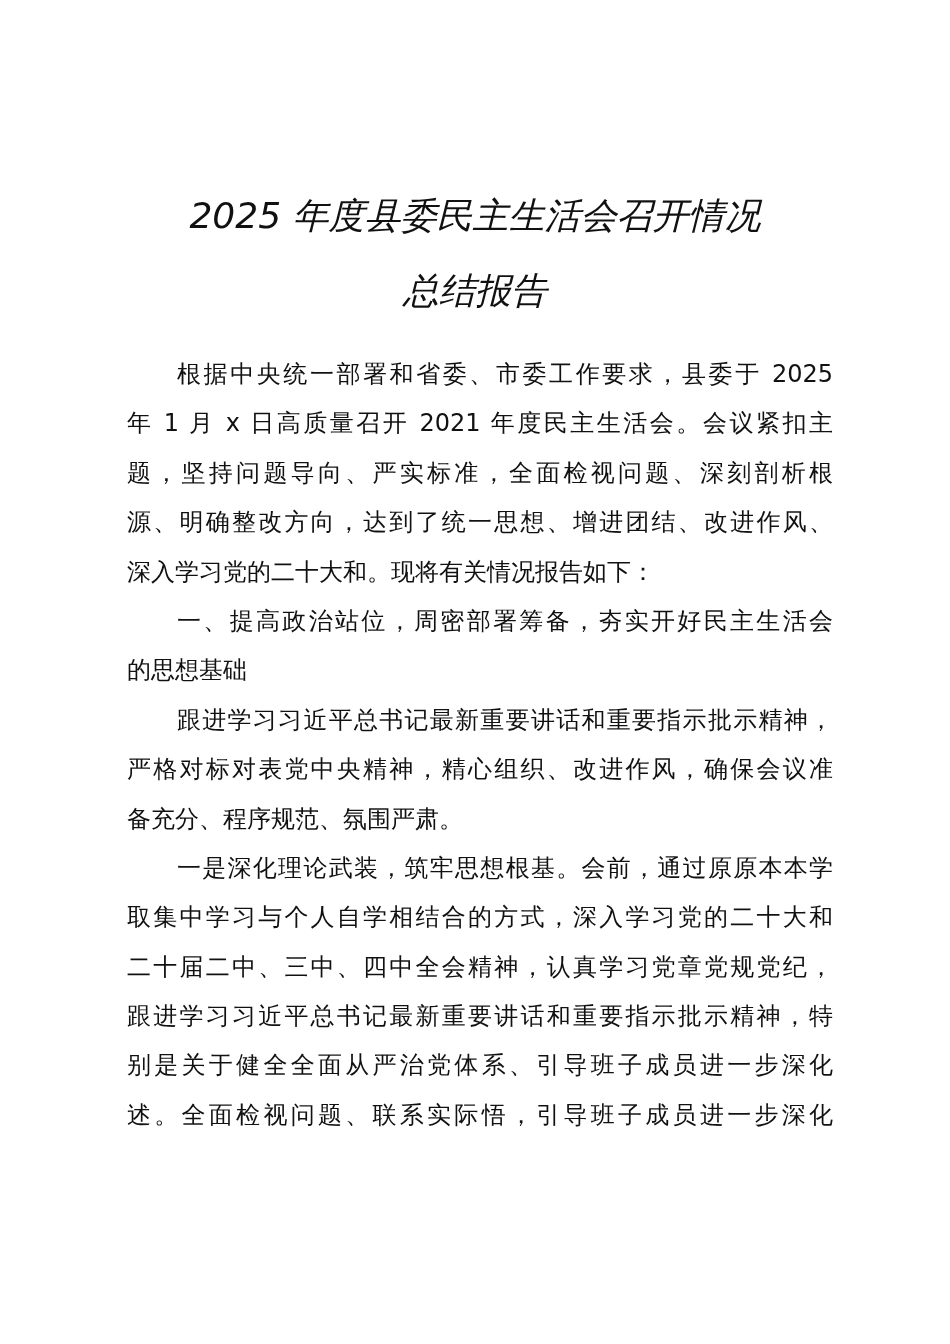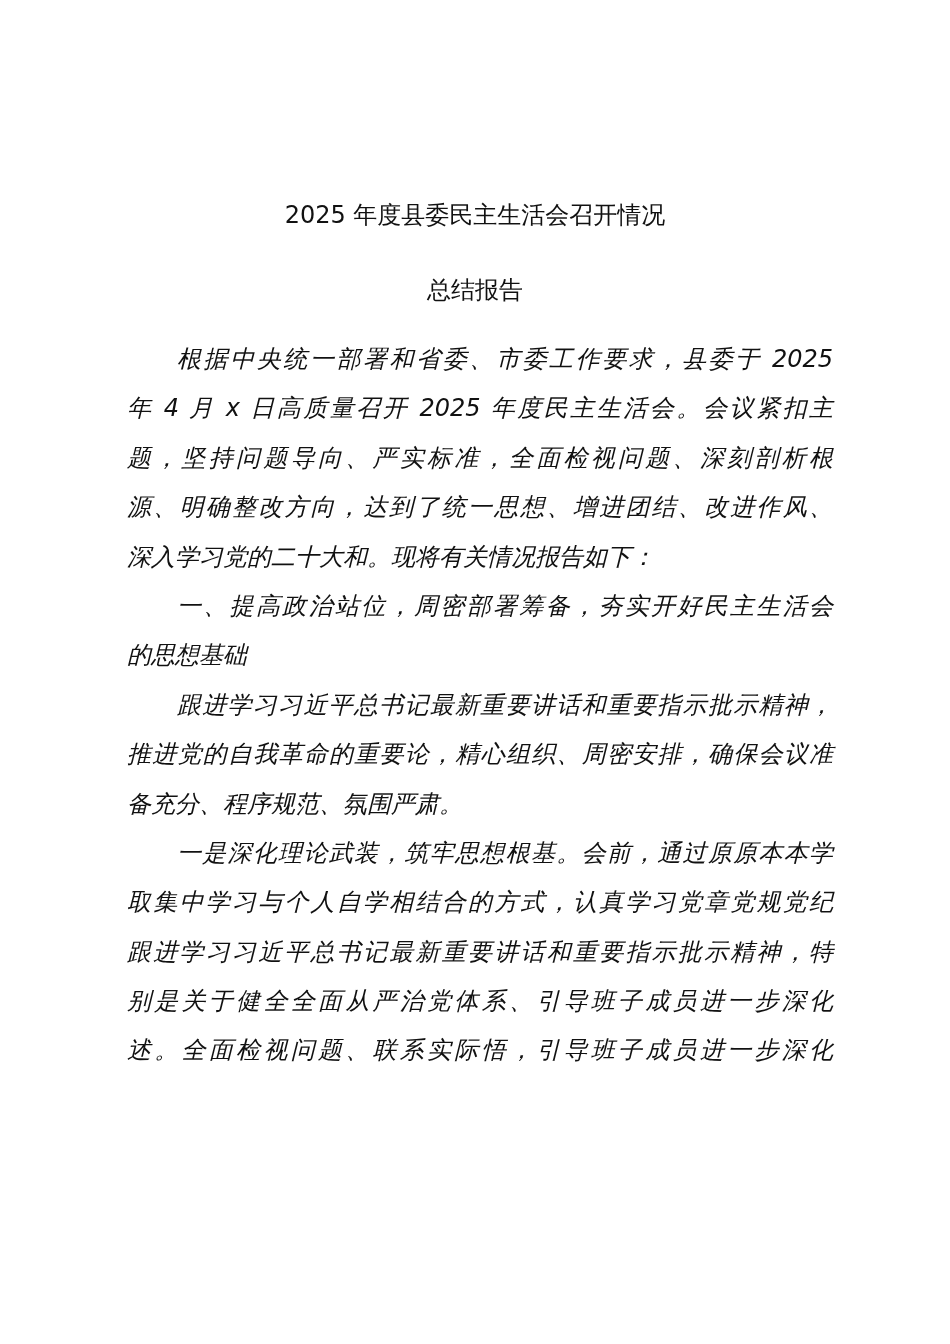--- a/index.html
+++ b/index.html
@@ -24,32 +24,32 @@
       background: #ffffff;
     }
     .title-block {
       position: absolute;
       left: 0;
       top: 178px;
       width: 950px;
       text-align: center;
     }
     .title-line {
-      font-size: 24px;
+      font-size: 36px;
       line-height: 75px;
       height: 75px;
       white-space: nowrap;
       letter-spacing: 0px;
+      font-style: italic;
     }
     .body-block {
       position: absolute;
       left: 127px;
-      top: 335px;
+      top: 350px;
       width: 706px;
-      font-style: italic;
     }
     .line {
       font-size: 24px;
       line-height: 49.4px;
       height: 49.4px;
       white-space: nowrap;
       text-align: justify;
       text-align-last: justify;
     }
     .line.last {
@@ -66,39 +66,40 @@
 
   <div class="title-block">
     <div class="title-line">2025 年度县委民主生活会召开情况</div>
     <div class="title-line">总结报告</div>
   </div>
 
   <div class="body-block">
 
     <div>
       <div class="line indent">根据中央统一部署和省委、市委工作要求，县委于 2025</div>
-      <div class="line">年 4 月 x 日高质量召开 2025 年度民主生活会。会议紧扣主</div>
+      <div class="line">年 1 月 x 日高质量召开 2021 年度民主生活会。会议紧扣主</div>
       <div class="line">题，坚持问题导向、严实标准，全面检视问题、深刻剖析根</div>
       <div class="line">源、明确整改方向，达到了统一思想、增进团结、改进作风、</div>
       <div class="line last">深入学习党的二十大和。现将有关情况报告如下：</div>
     </div>
 
     <div>
       <div class="line indent">一、提高政治站位，周密部署筹备，夯实开好民主生活会</div>
       <div class="line last">的思想基础</div>
     </div>
 
     <div>
       <div class="line indent">跟进学习习近平总书记最新重要讲话和重要指示批示精神，</div>
-      <div class="line">推进党的自我革命的重要论，精心组织、周密安排，确保会议准</div>
+      <div class="line">严格对标对表党中央精神，精心组织、改进作风，确保会议准</div>
       <div class="line last">备充分、程序规范、氛围严肃。</div>
     </div>
 
     <div>
       <div class="line indent">一是深化理论武装，筑牢思想根基。会前，通过原原本本学</div>
-      <div class="line">取集中学习与个人自学相结合的方式，认真学习党章党规党纪</div>
+      <div class="line">取集中学习与个人自学相结合的方式，深入学习党的二十大和</div>
+      <div class="line">二十届二中、三中、四中全会精神，认真学习党章党规党纪，</div>
       <div class="line">跟进学习习近平总书记最新重要讲话和重要指示批示精神，特</div>
       <div class="line">别是关于健全全面从严治党体系、引导班子成员进一步深化</div>
       <div class="line">述。全面检视问题、联系实际悟，引导班子成员进一步深化</div>
     </div>
 
   </div>
 </div>
 
 </body></html>

